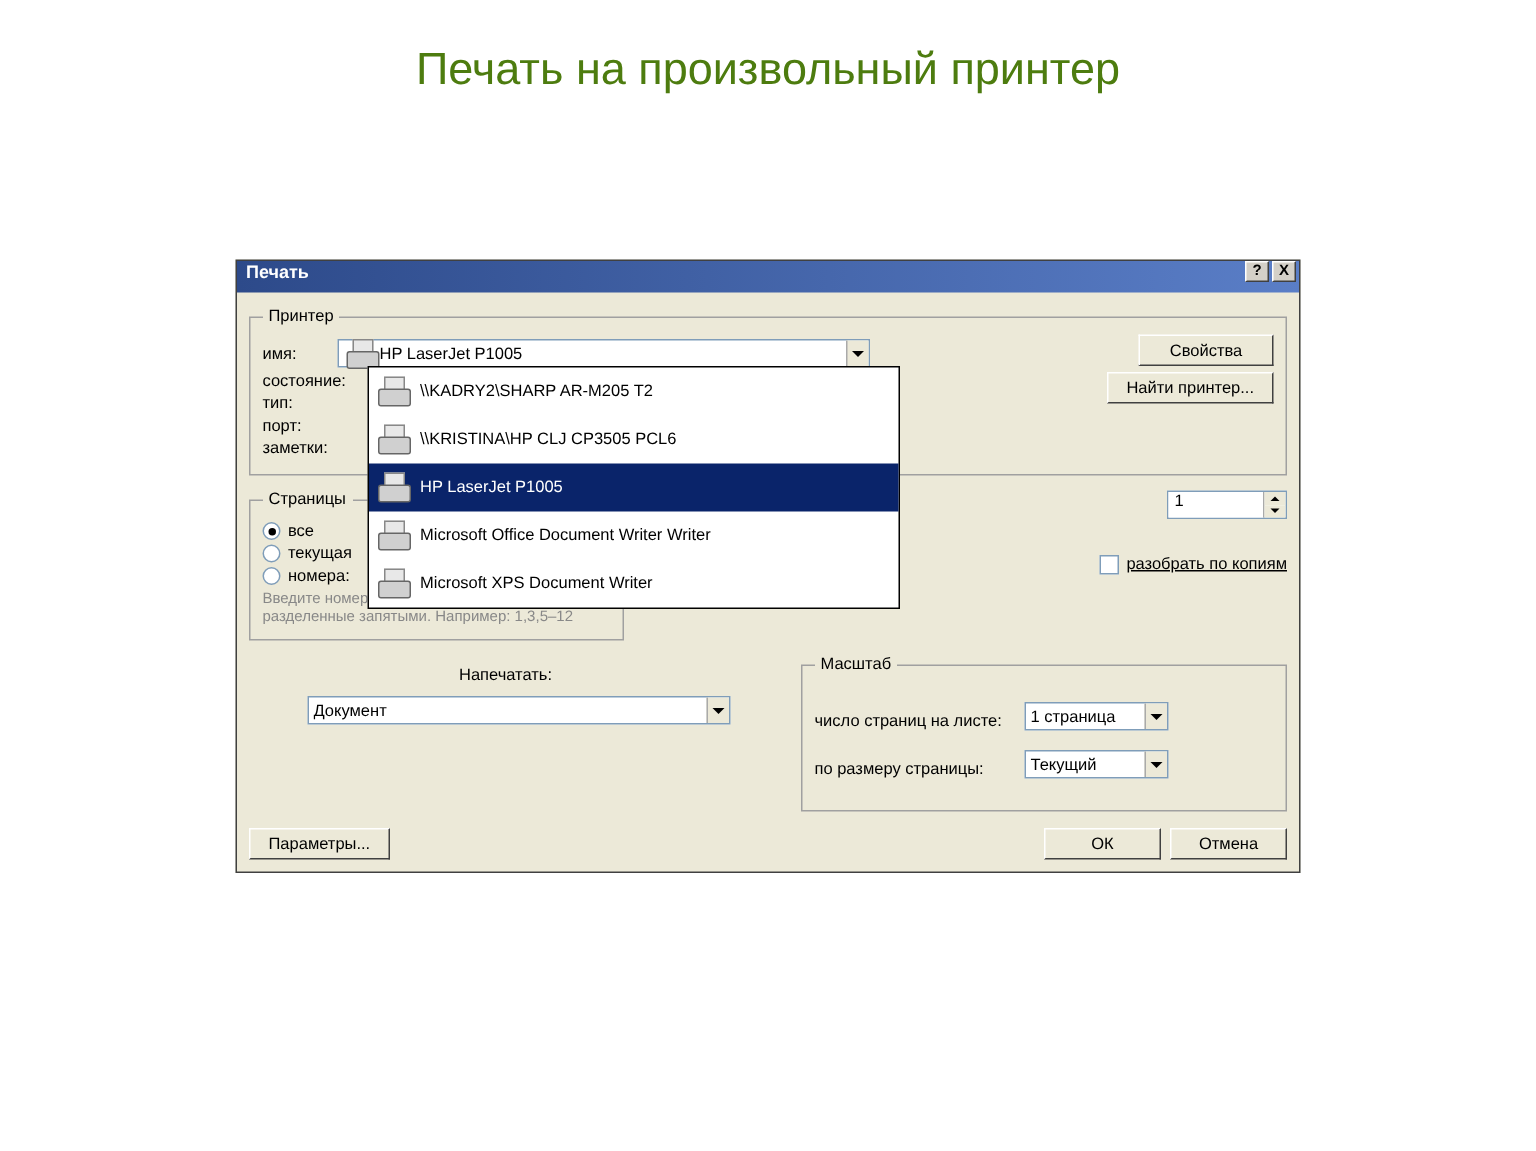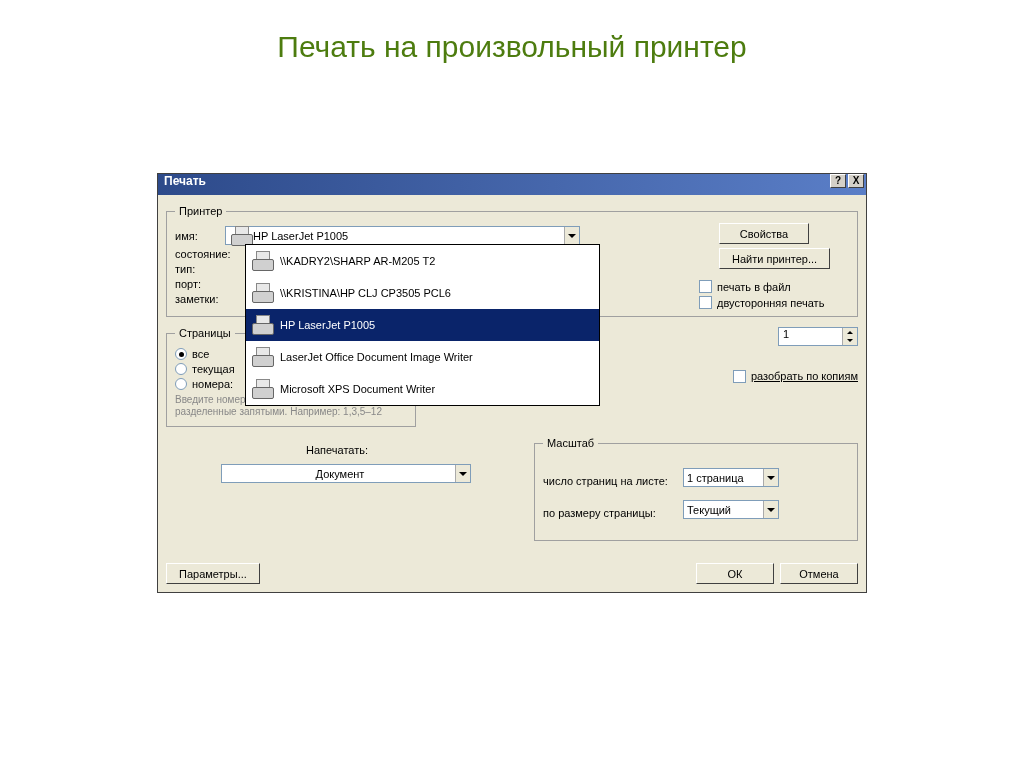--- a/index.html
+++ b/index.html
@@ -212,21 +212,21 @@
   .col { flex: 1; }
   .printer-block { position: relative; }
   .printer-right-btns {
     position: absolute;
     top: 6px;
     right: 8px;
     width: 130px;
     display: flex;
     flex-direction: column;
     gap: 4px;
-    align-items: flex-start;
+    align-items: flex-end;
   }
   .printer-right-checks {
     position: absolute;
     top: 60px;
     right: 8px;
     width: 150px;
   }
   .dropdown {
     position: absolute;
     top: 27px;
@@ -269,28 +269,28 @@
     border-radius: 2px;
   }
   .below-row {
     display: flex;
     align-items: center;
     margin: 5px 0;
     gap: 8px;
     flex-direction: column;
   }
   .below-lbl { width: 80px; }
-  .w245 { width: 250px; text-align: center; }
+  .w245 { width: 282px; }
   .scale-field { display: flex; align-items: flex-end; margin: 13px 0; }
   .scale-lbl { width: 140px; }
   .w115 { width: 96px; }
   .bottom-row {
     display: flex;
     align-items: center;
-    margin-top: 16px;
+    margin-top: 5px;
   }
   .bottom-space { flex: 1; }
   .bottom-btn { min-width: 78px; margin-left: 6px; }
 </style>
 </head>
 <body>
 
 <div class="slide-title">Печать на произвольный принтер</div>
 
 <div class="dialog-window">
@@ -326,21 +326,21 @@
         <div class="dd-item">
           <span class="printer-icon"></span>
           <span>\\KRISTINA\HP CLJ CP3505 PCL6</span>
         </div>
         <div class="dd-item sel">
           <span class="printer-icon"></span>
           <span>HP LaserJet P1005</span>
         </div>
         <div class="dd-item">
           <span class="printer-icon"></span>
-          <span>LaserJet Office Document Image Writer</span>
+          <span>Microsoft Office Document Writer Writer</span>
         </div>
         <div class="dd-item">
           <span class="printer-icon"></span>
           <span>Microsoft XPS Document Writer</span>
         </div>
       </div>
 
       <div class="row">
           <span class="lbl">состояние:</span>
         </div>
@@ -350,30 +350,20 @@
       <div class="row">
           <span class="lbl">порт:</span>
         </div>
       <div class="row">
           <span class="lbl">заметки:</span>
         </div>
 
       <div class="printer-right-btns">
         <div class="btn">Свойства</div>
         <div class="btn">Найти принтер...</div>
-      </div>
-      <div class="printer-right-checks">
-        <div class="checkbox-row">
-          <div class="checkbox-box"></div>
-          <span>печать в файл</span>
-        </div>
-        <div class="checkbox-row">
-          <div class="checkbox-box"></div>
-          <span>двусторонняя печать</span>
-        </div>
       </div>
     </fieldset>
 
     <div class="dual-col">
       <fieldset class="col" style="flex:0 0 250px;">
         <legend>Страницы</legend>
         <div class="radio-row">
           <div class="radio-dot checked"></div>
           <span>все</span>
         </div>

